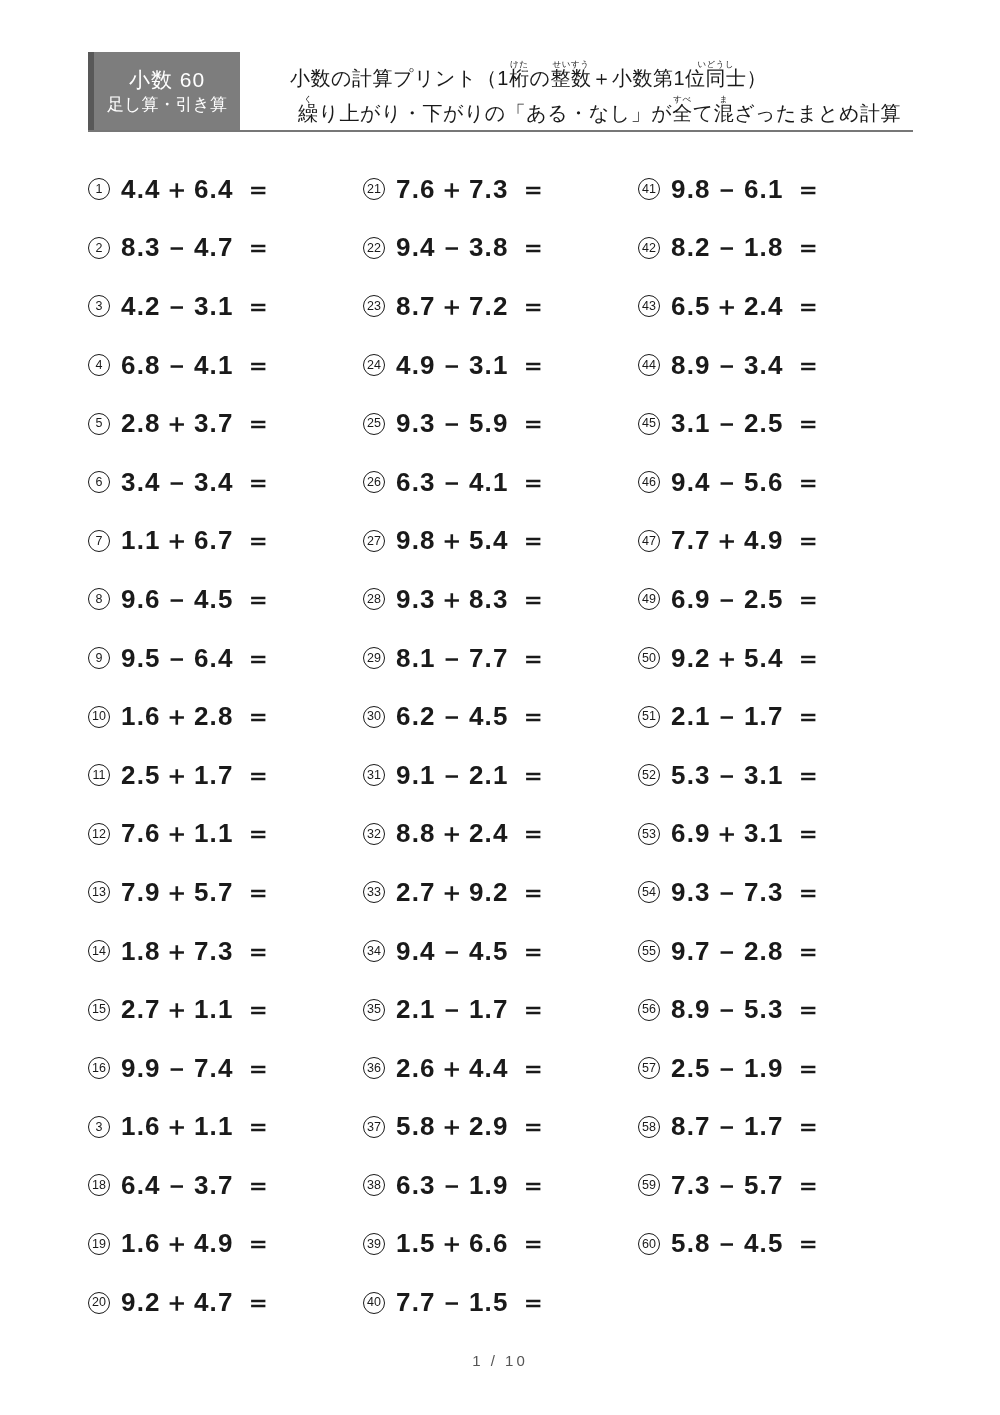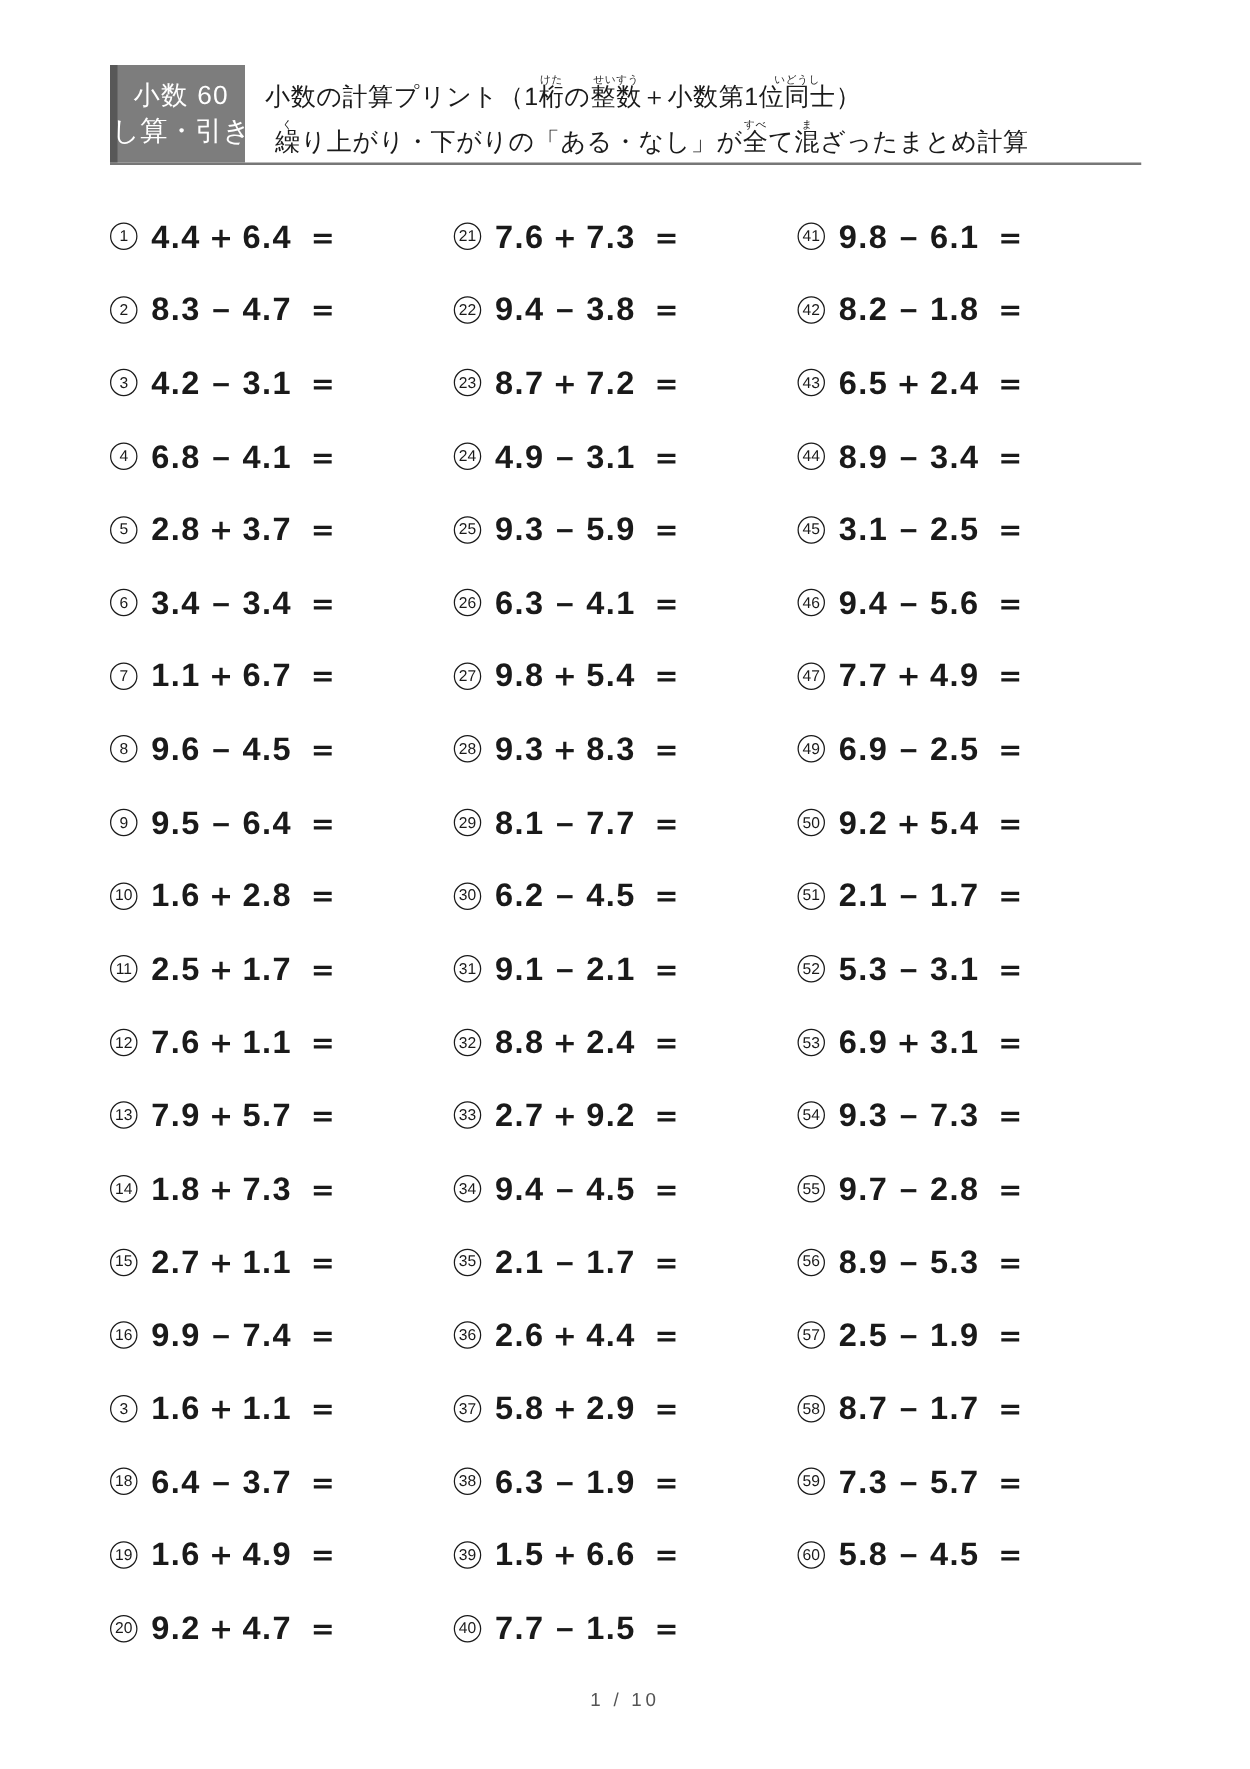--- a/index.html
+++ b/index.html
@@ -20,50 +20,51 @@
   .header {
     position: absolute;
     left: 88px;
     top: 52px;
     width: 825px;
     height: 78px;
     display: flex;
     align-items: stretch;
   }
   .badge {
-    width: 108px;
+    width: 152px;
     background: #7d7d7d;
     border-left: 6px solid #585858;
     color: #ffffff;
     display: flex;
     flex-direction: column;
     align-items: center;
     justify-content: center;
     box-sizing: border-box;
     padding-top: 2px;
   }
   .badge-title {
     font-size: 21px;
     letter-spacing: 1px;
     line-height: 1.25;
     white-space: nowrap;
   }
   .badge-sub {
-    font-size: 22px;
+    font-size: 17px;
     letter-spacing: 0px;
     line-height: 1.35;
     white-space: nowrap;
   }
   .header-text {
     flex: 1;
     display: flex;
     flex-direction: column;
     justify-content: center;
     padding-left: 16px;
     box-sizing: border-box;
+    margin-left: 34px;
   }
   .title-line {
     font-size: 20px;
     line-height: 1.0;
     white-space: nowrap;
     letter-spacing: 0.5px;
   }
   .title-line.l1 { margin-bottom: 7px; }
   .title-line.l2 { padding-left: 8px; }
   ruby { ruby-align: center; }

